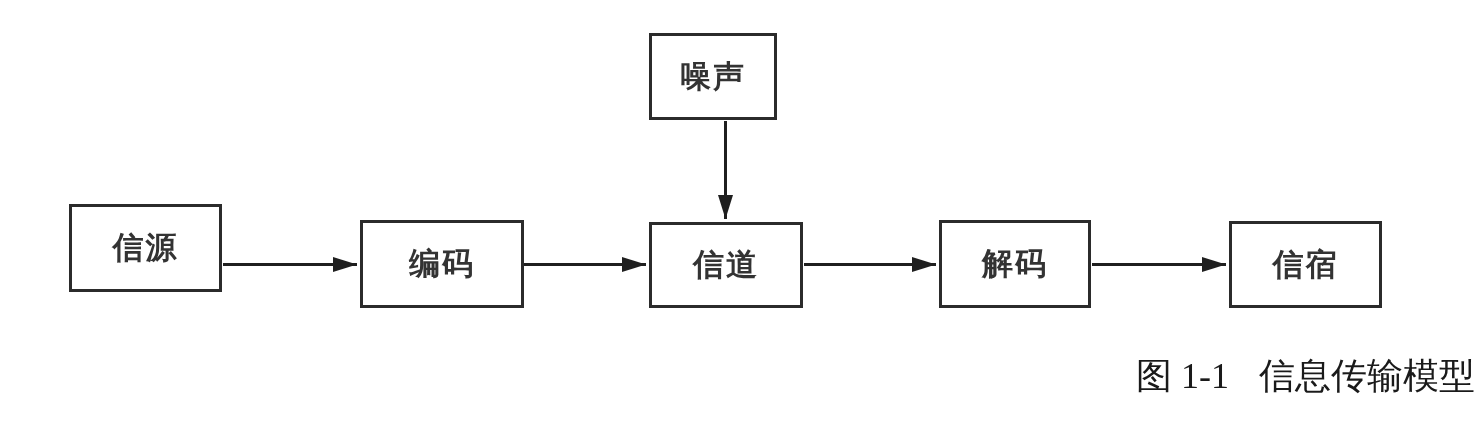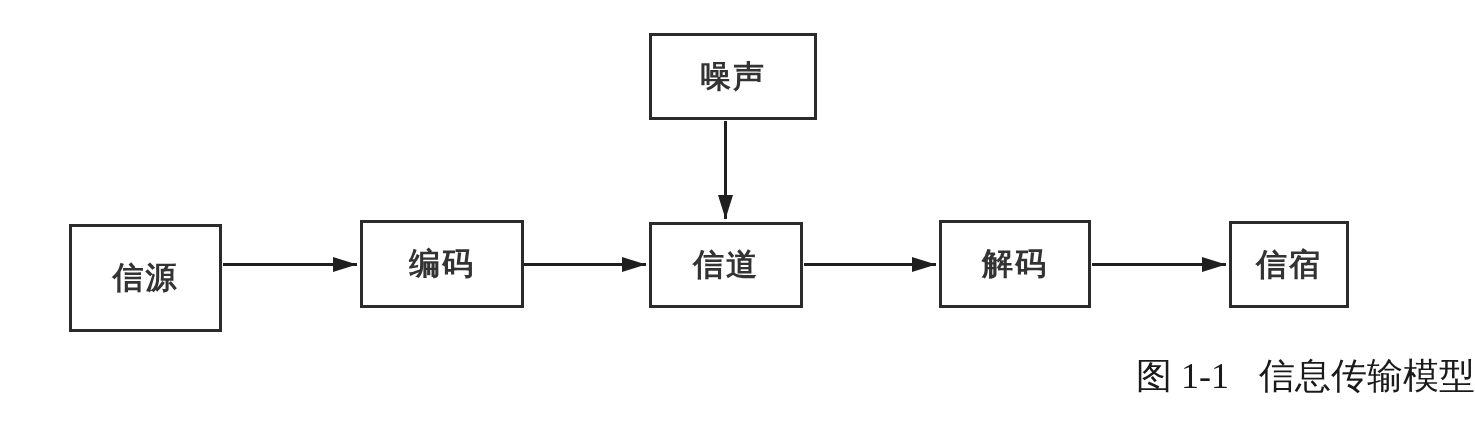--- a/index.html
+++ b/index.html
@@ -24,26 +24,26 @@
     border: 3px solid #2b2b2b;
     background: #ffffff;
     display: flex;
     align-items: center;
     justify-content: center;
     font-size: 31px;
     font-weight: bold;
     letter-spacing: 2px;
     color: #333333;
   }
-  .node-noise   { left: 649px;  top: 33px;  width: 168px; height: 87px; }
-  .node-source  { left: 69px;   top: 224px; width: 153px; height: 108px; }
+  .node-noise   { left: 649px;  top: 33px;  width: 128px; height: 87px; }
+  .node-source  { left: 69px;   top: 204px; width: 153px; height: 88px; }
   .node-encode  { left: 360px;  top: 220px; width: 164px; height: 88px; }
   .node-channel { left: 649px;  top: 222px; width: 154px; height: 86px; }
   .node-decode  { left: 939px;  top: 220px; width: 152px; height: 88px; }
-  .node-sink    { left: 1229px; top: 221px; width: 120px; height: 87px; }
+  .node-sink    { left: 1229px; top: 221px; width: 153px; height: 87px; }
   .caption {
     position: absolute;
     left: 0; right: 0;
     top: 352px;
     text-align: right;
     font-family: "Liberation Serif", "DejaVu Serif", serif;
     font-size: 36px;
     color: #1a1a1a;
     white-space: nowrap;
   }

